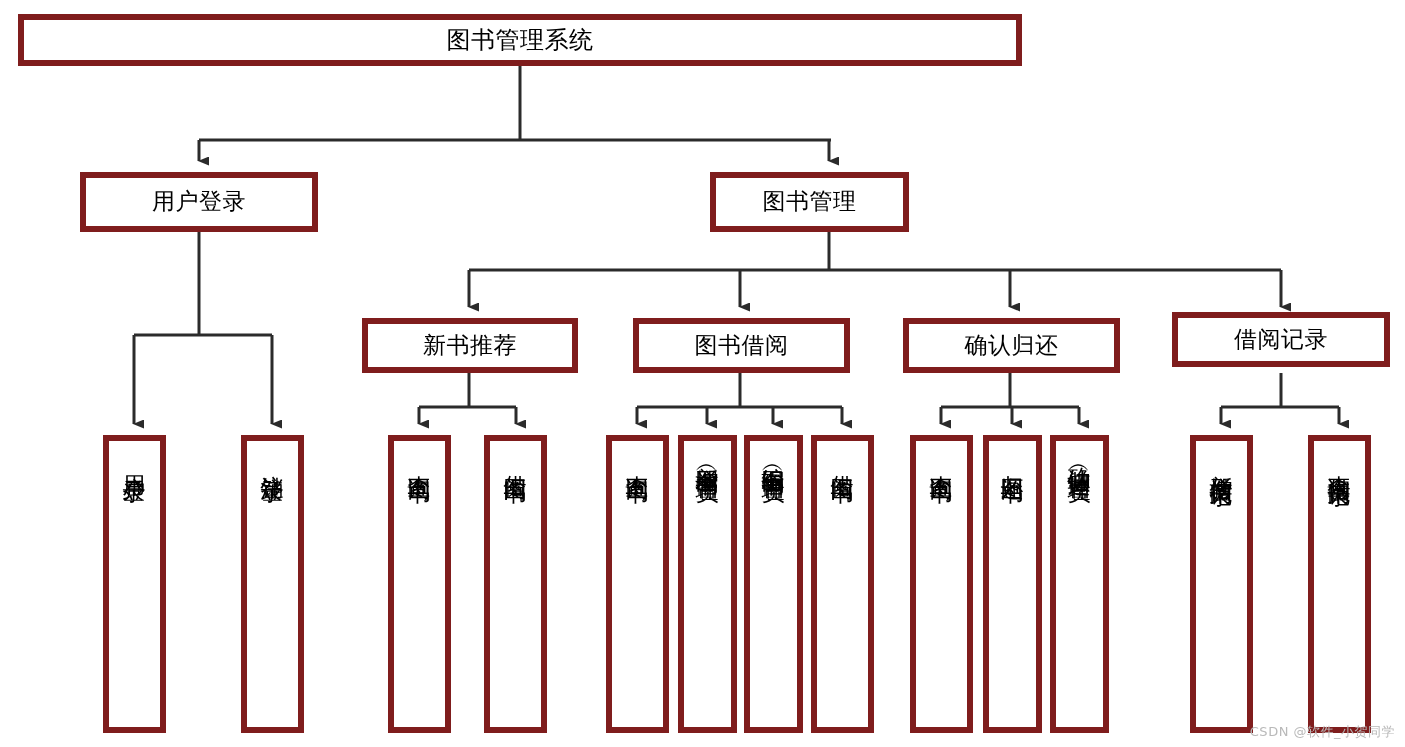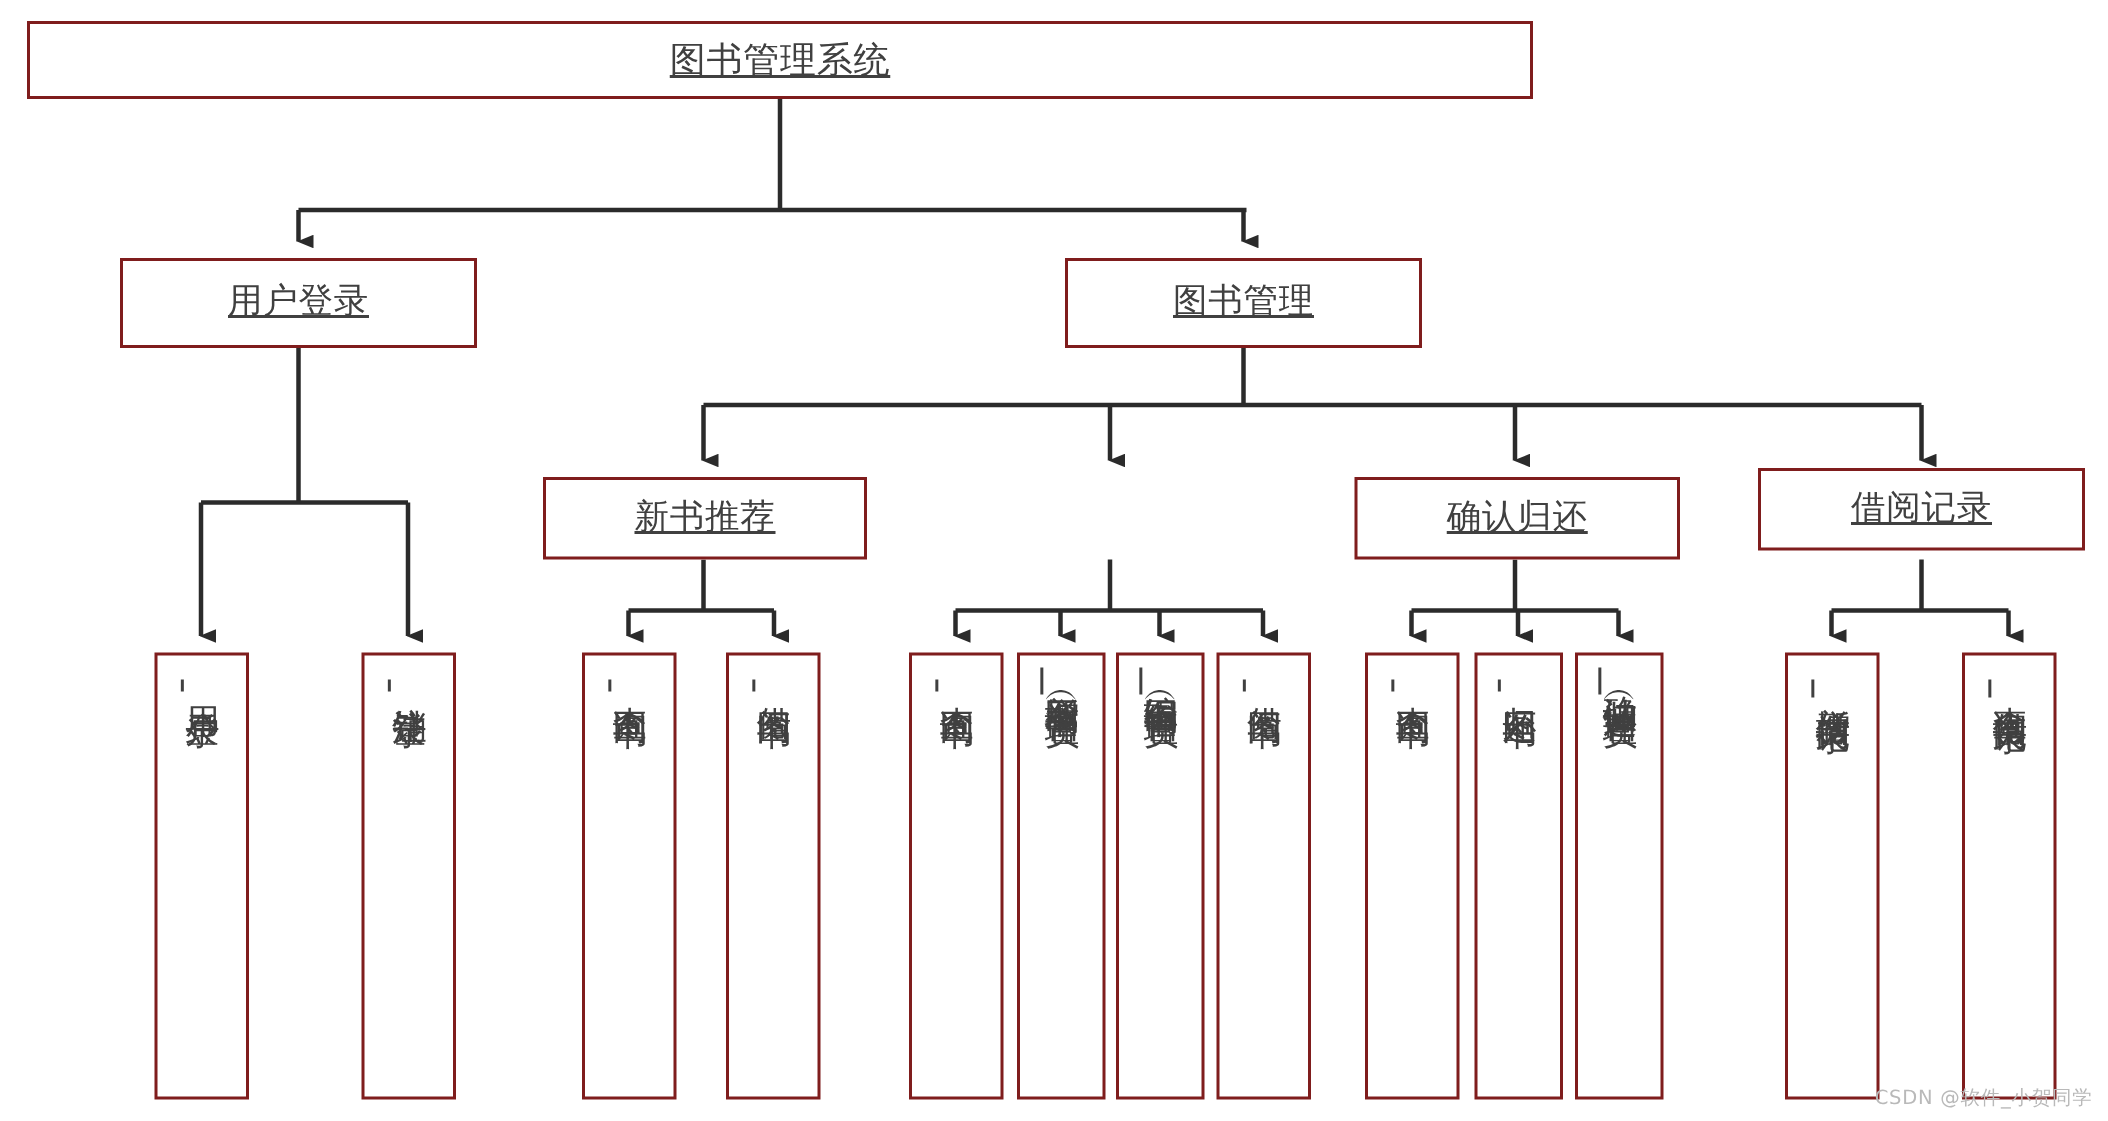--- a/index.html
+++ b/index.html
@@ -21,27 +21,26 @@
   #diagram-svg {
     position: absolute;
     left: 0;
     top: 0;
     width: 1405px;
     height: 747px;
   }
   .node {
     position: absolute;
     box-sizing: border-box;
-    border: 2px solid #7f1d1d;
+    border: 6px solid #7f1d1d;
     background: #ffffff;
     display: flex;
     align-items: center;
     justify-content: center;
-    color: #404040;
-    text-decoration: underline;
+    color: #000000;
   }
   .node-label {
     display: block;
     text-align: center;
     line-height: 1.18;
     letter-spacing: 0.5px;
   }
   .node.horizontal .node-label {
     writing-mode: horizontal-tb;
     font-size: 23px;
@@ -125,26 +124,29 @@
     </g>
   </svg>
 
   <div class="node horizontal root" style="left:18px; top:14px; width:1004px; height:52px;">
     <span class="node-label">图书管理系统</span>
   </div>
 
   <div class="node horizontal" style="left:80px; top:172px; width:238px; height:60px;">
     <span class="node-label">用户登录</span>
   </div>
-  <div class="node horizontal" style="left:710px; top:172px; width:238px; height:60px;">
+  <div class="node horizontal" style="left:710px; top:172px; width:199px; height:60px;">
     <span class="node-label">图书管理</span>
   </div>
 
   <div class="node horizontal" style="left:362px; top:318px; width:216px; height:55px;">
     <span class="node-label">新书推荐</span>
+  </div>
+  <div class="node horizontal" style="left:633px; top:318px; width:217px; height:55px;">
+    <span class="node-label">图书借阅</span>
   </div>
   <div class="node horizontal" style="left:903px; top:318px; width:217px; height:55px;">
     <span class="node-label">确认归还</span>
   </div>
   <div class="node horizontal" style="left:1172px; top:312px; width:218px; height:55px;">
     <span class="node-label">借阅记录</span>
   </div>
 
   <div class="node vertical" style="left:103px; top:435px; width:63px; height:298px;">
     <span class="node-label">用户登录</span>

